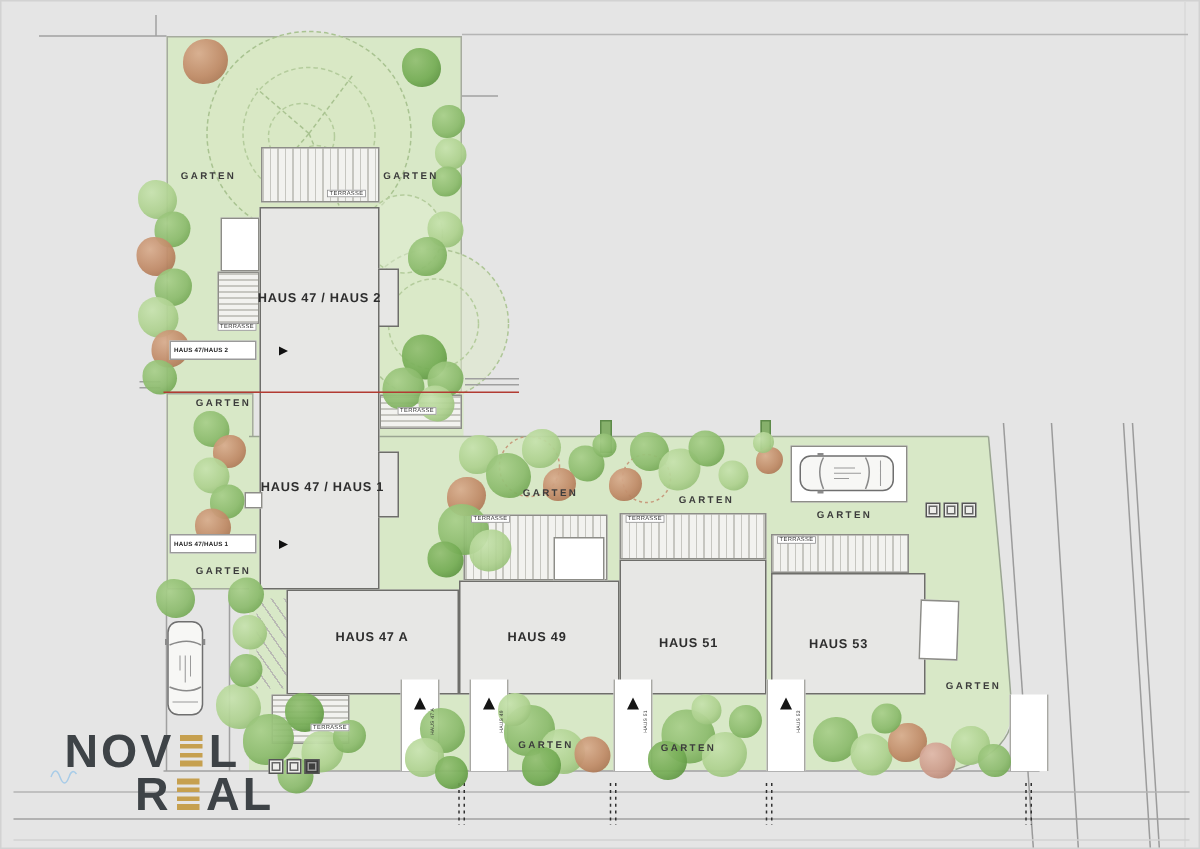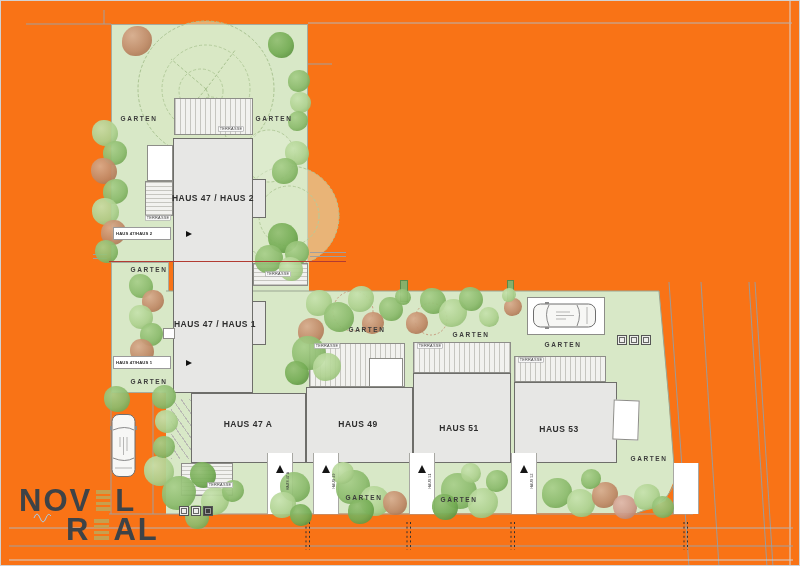--- a/index.html
+++ b/index.html
@@ -1,16 +1,16 @@
 <!DOCTYPE html>
 <html><head>
 <meta charset="utf-8">
 <style>
   html,body{margin:0;padding:0;background:#fff;}
-  .canvas{position:relative;width:800px;height:566px;background:#f97316;border:1px solid #d2d2d2;
+  .canvas{position:relative;width:800px;height:566px;background:#e5e5e5;border:1px solid #d2d2d2;
           box-sizing:border-box;overflow:hidden;font-family:"Liberation Sans",sans-serif;}
   .green{position:absolute;background:#d8e8c7;border:1px solid #a6ab9e;box-sizing:border-box;}
   .green.noborder{border:none;}
   .house{position:absolute;background:#e7e7e5;border:1px solid #6e6e6a;box-sizing:border-box;z-index:3;}
   .hatchV{position:absolute;background-color:#f2f2ef;border:1px solid #8d8d88;box-sizing:border-box;z-index:3;
           background-image:repeating-linear-gradient(90deg,#c6c6c0 0,#c6c6c0 1px,transparent 1px,transparent 5px);}
   .hatchH{position:absolute;background-color:#f2f2ef;border:1px solid #8d8d88;box-sizing:border-box;z-index:3;
           background-image:repeating-linear-gradient(0deg,#c6c6c0 0,#c6c6c0 1px,transparent 1px,transparent 4px);}
   .hatchD{position:absolute;z-index:2;
           background-image:repeating-linear-gradient(55deg,#b9b9b4 0,#b9b9b4 1px,transparent 1px,transparent 7px);}
@@ -34,21 +34,21 @@
               white-space:nowrap;z-index:6;letter-spacing:.3px;}
   .bin{position:absolute;width:10px;height:10px;background:#ededea;border:1px solid #555;box-sizing:border-box;
        display:flex;align-items:center;justify-content:center;z-index:6;}
   .bin i{display:block;width:4px;height:4px;border:1px solid #666;}
   .bin.dark{background:#3e3e3e;} .bin.dark i{border-color:#999;}
   .post{position:absolute;background:#86b06b;border:1px solid #5d8a49;box-sizing:border-box;z-index:4;}
   .ann{position:absolute;border-top:1px solid #9f9f9f;height:0;z-index:4;}
   .redline{position:absolute;height:1px;background:#b23b32;z-index:6;}
   .svg-layer{position:absolute;left:0;top:0;z-index:2;}
   .car{position:absolute;z-index:4;}
-  .logo{position:absolute;left:18px;top:487px;z-index:9;}
+  .logo{position:absolute;left:42px;top:487px;z-index:9;}
   .logo-row{display:flex;align-items:center;font-weight:700;font-size:31px;line-height:25px;
             letter-spacing:2px;color:#3e4347;}
   .logo-row.r2{margin-left:47px;margin-top:4px;}
   .ebars{display:inline-flex;flex-direction:column;justify-content:space-between;height:21px;width:15px;margin:0 4px;}
   .ebars span{height:3.5px;background:#c6a04f;}
   .wm{position:absolute;left:32px;top:508px;z-index:10;}
 </style>
 </head>
 <body>
 

